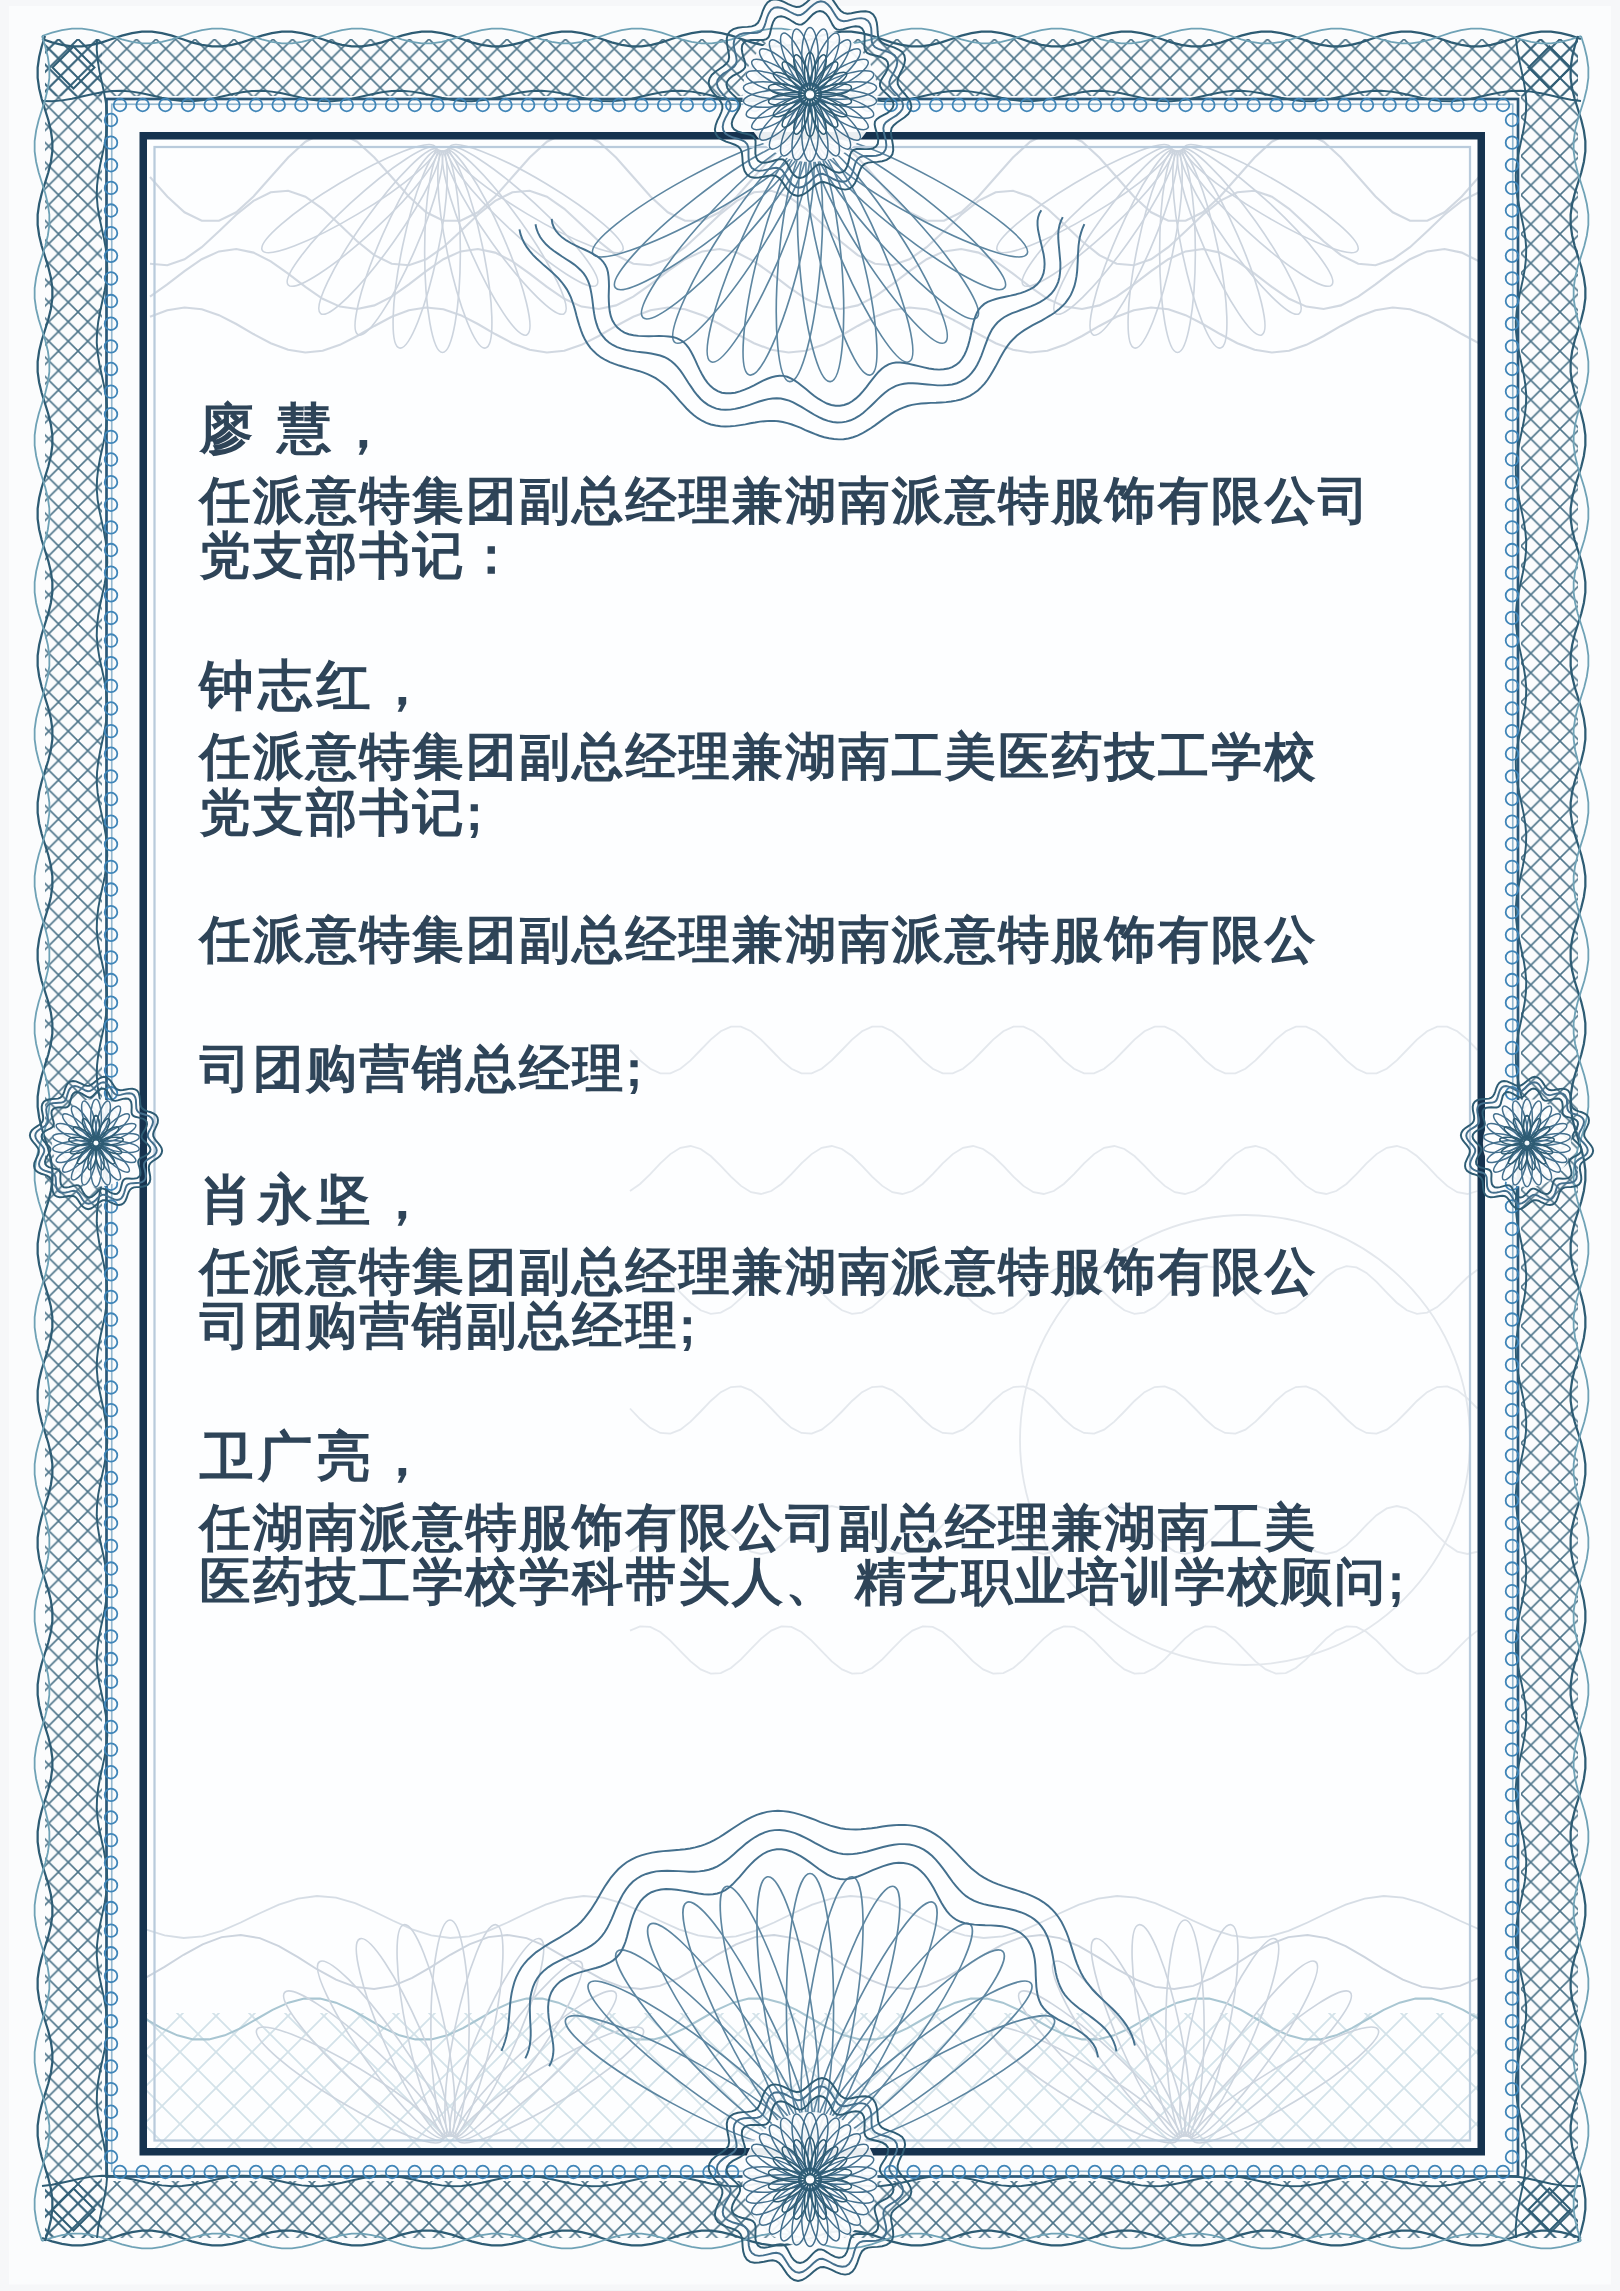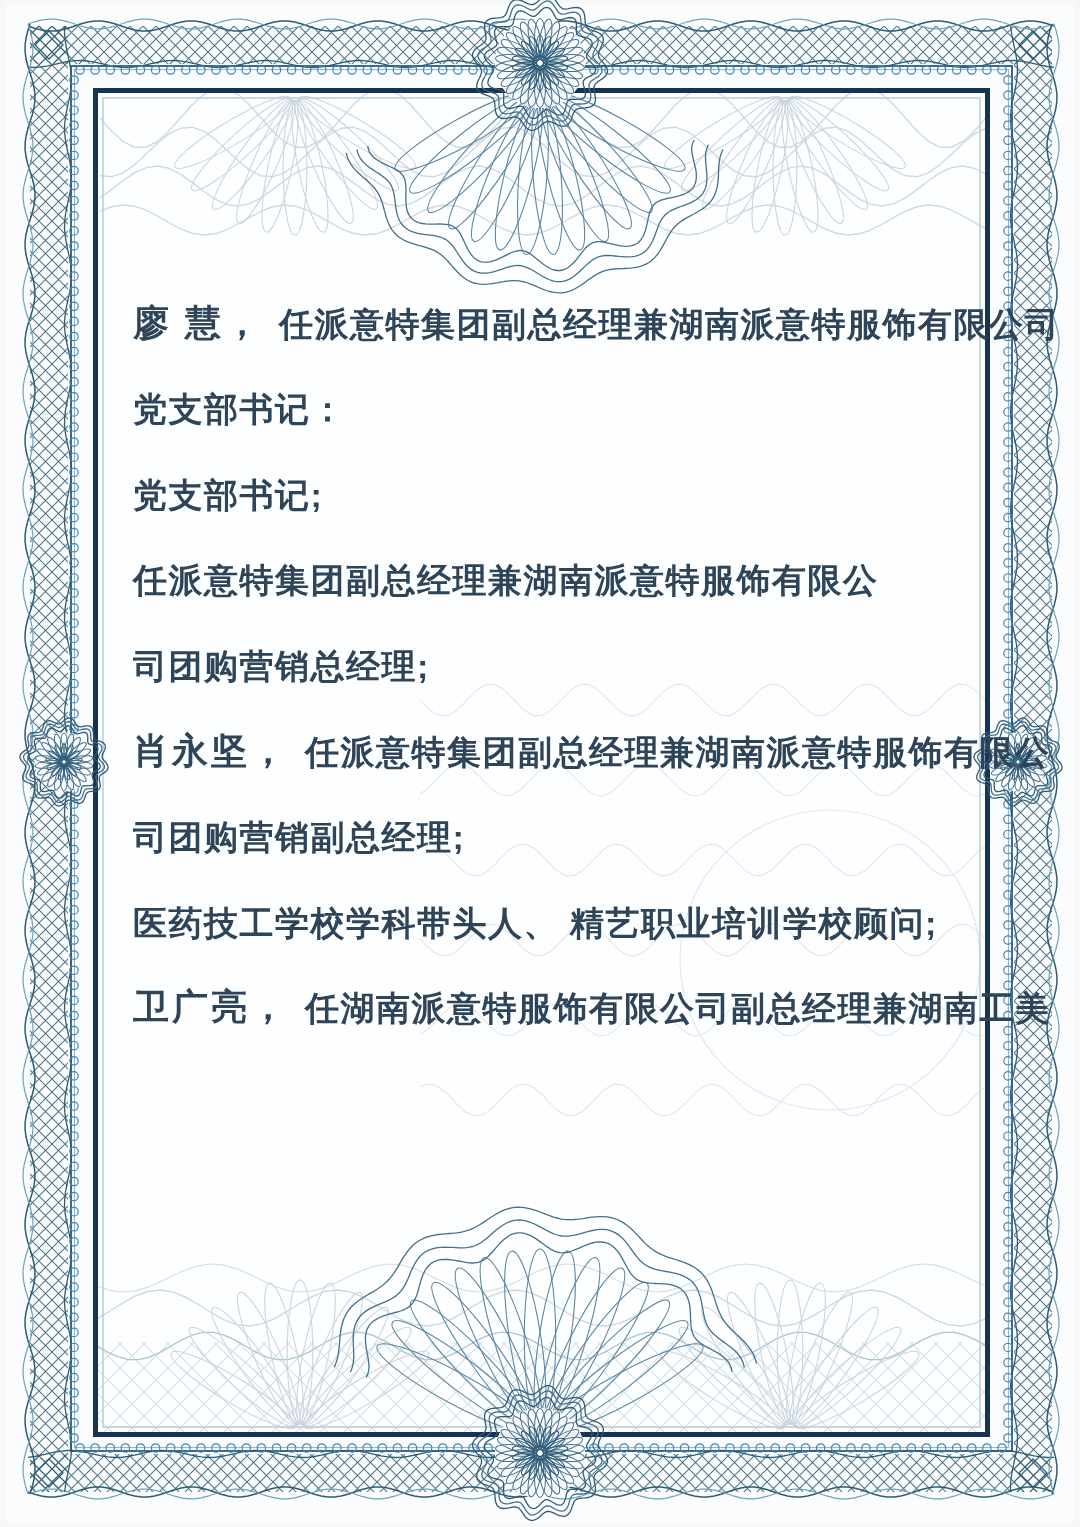--- a/index.html
+++ b/index.html
@@ -1,21 +1,21 @@
 <!DOCTYPE html>
 <html><head>
 <meta charset="utf-8">
 <style>
   html,body{margin:0;padding:0;background:#eceef0;}
   .stage{position:relative;width:1080px;height:1527px;background:#f6f7f9;overflow:hidden;
          font-family:"Liberation Sans","DejaVu Sans",sans-serif;}
   #deco{position:absolute;left:0;top:0;width:1080px;height:1527px;display:block;}
   .text-block{position:absolute;left:133px;top:262px;width:845px;}
-  .tline{height:85.6px;display:flex;align-items:flex-end;white-space:nowrap;
-         font-size:34px;font-weight:600;letter-spacing:1.5px;color:var(--text,#2e4458);}
+  .tline{height:85.6px;display:flex;align-items:flex-start;white-space:nowrap;
+         font-size:34px;font-weight:600;letter-spacing:1.5px;color:var(--text,#2e4458);flex-direction:column;}
   .pname{font-weight:800;font-size:36px;letter-spacing:3px;margin-right:16px;}
   .pname:empty{display:none;}
 </style>
 </head>
 <body>
 
 <div class="stage" style="--text: #2e4458;">
   <svg id="deco" viewBox="0 0 1080 1527">
       <defs>
         <pattern id="net" width="13" height="13" patternUnits="userSpaceOnUse">
@@ -667,36 +667,40 @@
     </svg>
   <div class="text-block" id="lines">
       <div class="tline">
         <span class="pname">廖 慧，</span>
         <span class="ptext">任派意特集团副总经理兼湖南派意特服饰有限公司</span>
       </div>
       <div class="tline">
         <span class="ptext">党支部书记：</span>
       </div>
       <div class="tline">
+        <span class="pname">钟志红，</span>
+        <span class="ptext">任派意特集团副总经理兼湖南工美医药技工学校</span>
+      </div>
+      <div class="tline">
         <span class="ptext">党支部书记;</span>
       </div>
       <div class="tline">
         <span class="ptext">任派意特集团副总经理兼湖南派意特服饰有限公</span>
       </div>
       <div class="tline">
         <span class="ptext">司团购营销总经理;</span>
       </div>
       <div class="tline">
         <span class="pname">肖永坚，</span>
         <span class="ptext">任派意特集团副总经理兼湖南派意特服饰有限公</span>
       </div>
       <div class="tline">
         <span class="ptext">司团购营销副总经理;</span>
       </div>
       <div class="tline">
-        <span class="ptext">医药技工学校学科带头人、 精艺职业培训学校顾问;</span>
-      </div>
-      <div class="tline">
         <span class="pname">卫广亮，</span>
         <span class="ptext">任湖南派意特服饰有限公司副总经理兼湖南工美</span>
+      </div>
+      <div class="tline">
+        <span class="ptext">医药技工学校学科带头人、 精艺职业培训学校顾问;</span>
       </div>
     </div>
 </div>
 
 </body></html>

